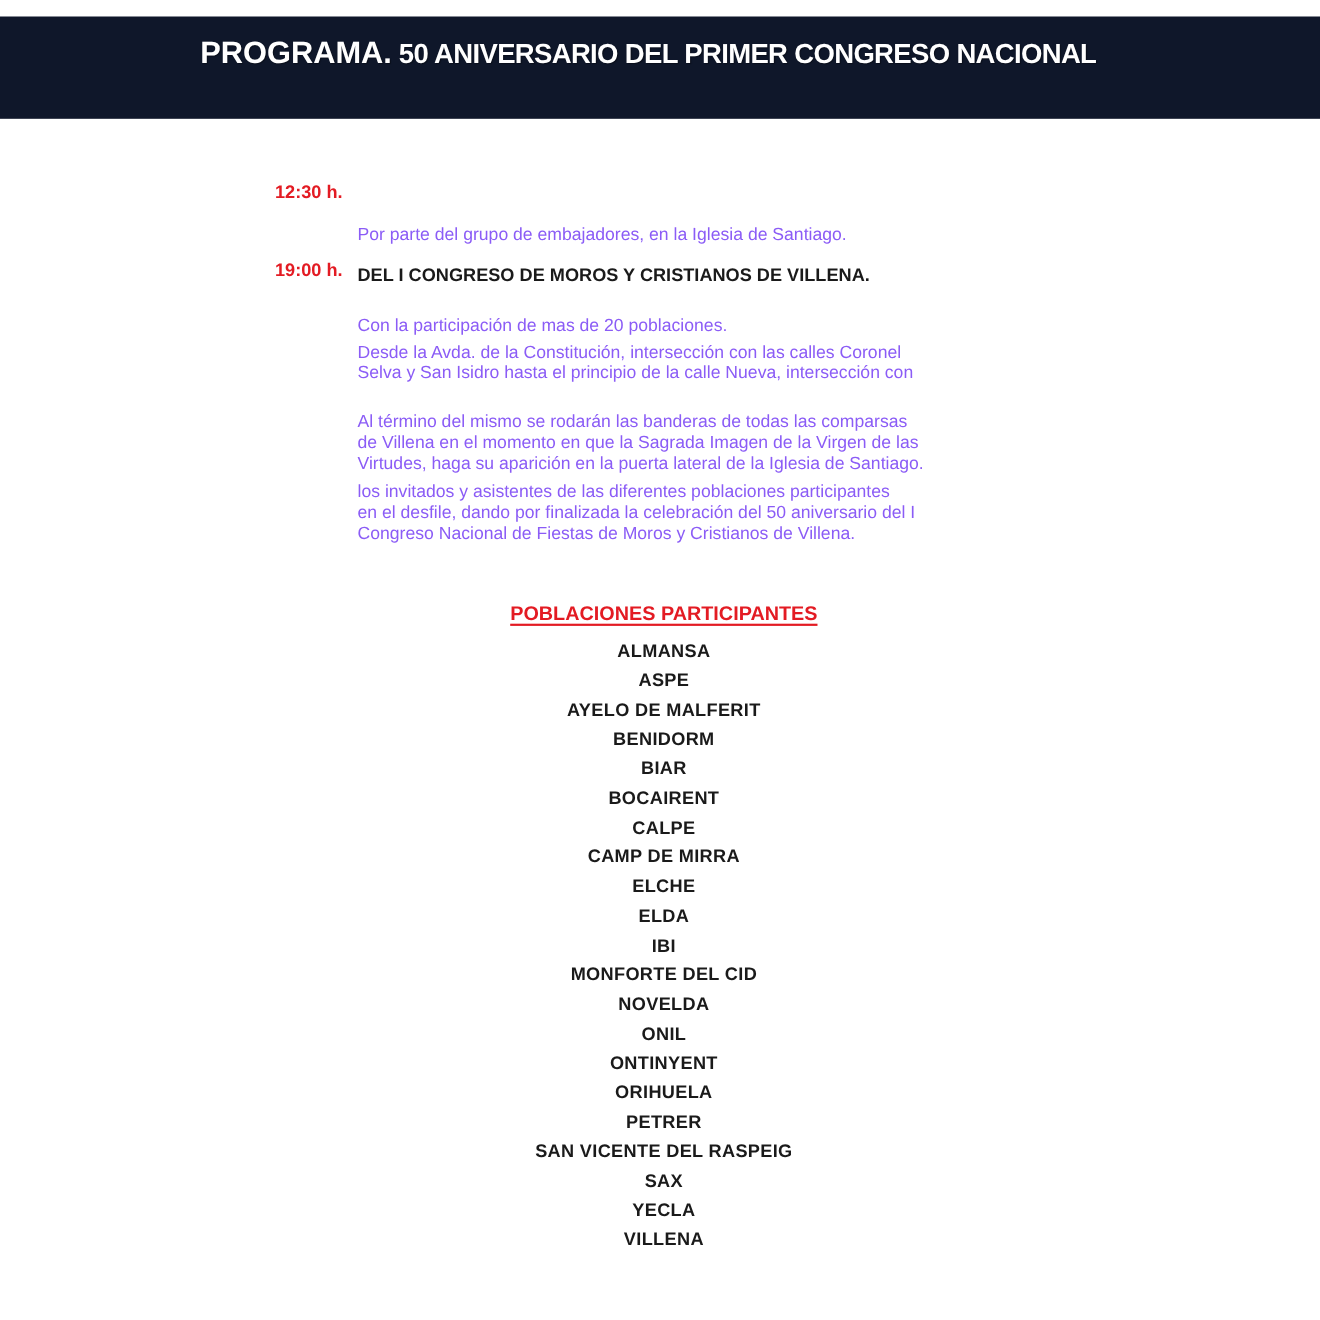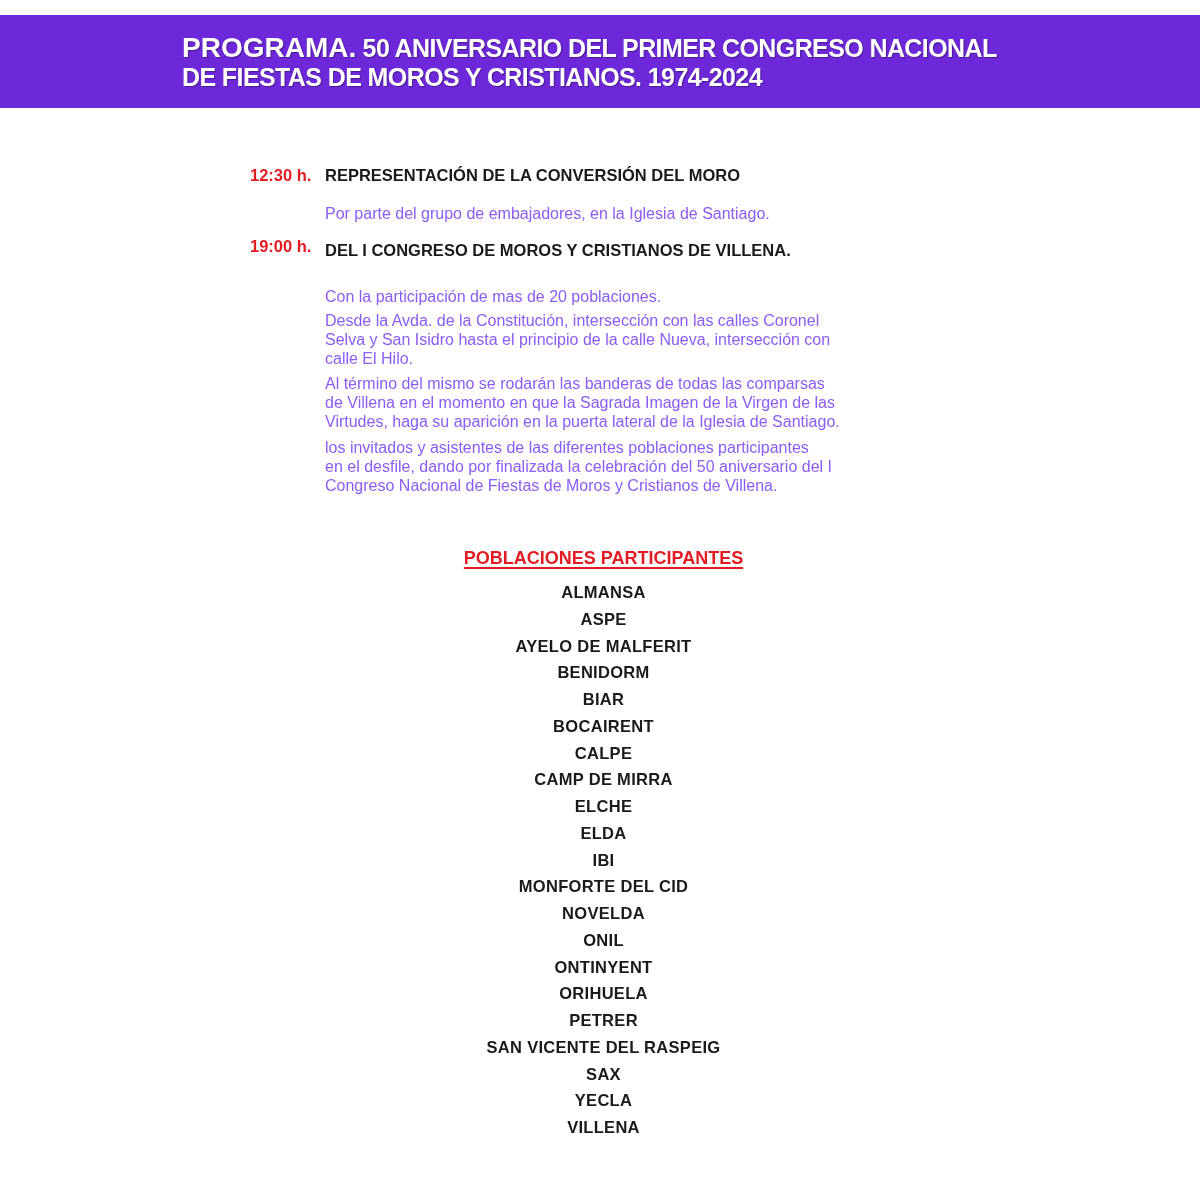--- a/index.html
+++ b/index.html
@@ -1,61 +1,58 @@
 <!DOCTYPE html>
 <html><head>
 <meta charset="utf-8">
 <style>
   html, body { margin: 0; padding: 0; background: #ffffff; }
   body { width: 1200px; height: 1200px; position: relative; overflow: hidden; font-family: "Liberation Sans", sans-serif; color: #1a1a1a; }
-  .banner { position: absolute; left: 0; top: 15px; width: 1200px; height: 93px; background: #6d28d9; }
+  .banner { position: absolute; left: 0; top: 15px; width: 1200px; height: 93px; background: #0f172a; }
   .banner-text { position: absolute; left: 182px; top: 18px; color: #ffffff; font-family: "Liberation Sans", sans-serif; font-weight: bold; text-shadow: 1px 1px 1px rgba(0,0,0,0.35); }
   .banner-line1 { font-size: 25px; line-height: 29px; letter-spacing: -0.6px; white-space: nowrap; }
   .banner-strong { font-size: 28px; letter-spacing: 0px; }
   .banner-line2 { font-size: 25px; line-height: 29px; letter-spacing: -0.6px; white-space: nowrap; }
   .event { position: absolute; left: 250px; }
   .event-time { position: absolute; left: 0; top: 0; color: #e31b23; font-weight: bold; font-size: 16.5px; white-space: nowrap; }
   .event-title { position: absolute; left: 75px; top: 0; font-weight: bold; font-size: 16.5px; line-height: 19px; white-space: nowrap; color: #1a1a1a; }
   .event-desc { position: absolute; left: 75px; font-size: 16px; line-height: 19px; color: #8b5cf6; white-space: nowrap; }
   .section-title { position: absolute; left: 0; width: 1207px; top: 548px; text-align: center; color: #e31b23; font-weight: bold; font-size: 18px; text-decoration: underline; text-decoration-thickness: 2px; text-underline-offset: 3px; }
   .towns { position: absolute; left: 0; top: 579px; width: 1207px; margin: 0; padding: 0; list-style: none; }
   .town { text-align: center; font-weight: bold; font-size: 16.5px; height: 26.75px; line-height: 26px; color: #1a1a1a; letter-spacing: 0.3px; }
 </style>
 </head>
 <body>
 
 <div class="banner">
   <div class="banner-text">
     <div class="banner-line1"><span class="banner-strong">PROGRAMA.</span><span> 50 ANIVERSARIO DEL PRIMER CONGRESO NACIONAL</span></div>
-    <div class="banner-line2">DE FIESTAS DE MOROS Y CRISTIANOS. 1974-2024</div>
   </div>
 </div>
 
 <div class="event" style="top:166px;">
   <div class="event-time">12:30 h.</div>
   <div class="event-title">
-    <div>REPRESENTACIÓN DE LA CONVERSIÓN DEL MORO</div>
   </div>
   <div class="event-desc" style="top:38px;">
     <div>Por parte del grupo de embajadores, en la Iglesia de Santiago.</div>
   </div>
 </div>
 
 <div class="event" style="top:237px;">
   <div class="event-time">19:00 h.</div>
   <div class="event-title" style="line-height:26px;">
     <div>DEL I CONGRESO DE MOROS Y CRISTIANOS DE VILLENA.</div>
   </div>
   <div class="event-desc" style="top:50px;">
     <div>Con la participación de mas de 20 poblaciones.</div>
   </div>
   <div class="event-desc" style="top:74px;">
     <div>Desde la Avda. de la Constitución, intersección con las calles Coronel</div>
     <div>Selva y San Isidro hasta el principio de la calle Nueva, intersección con</div>
-    <div>calle El Hilo.</div>
   </div>
   <div class="event-desc" style="top:137px;">
     <div>Al término del mismo se rodarán las banderas de todas las comparsas</div>
     <div>de Villena en el momento en que la Sagrada Imagen de la Virgen de las</div>
     <div>Virtudes, haga su aparición en la puerta lateral de la Iglesia de Santiago.</div>
   </div>
   <div class="event-desc" style="top:201px;">
     <div>los invitados y asistentes de las diferentes poblaciones participantes</div>
     <div>en el desfile, dando por finalizada la celebración del 50 aniversario del I</div>
     <div>Congreso Nacional de Fiestas de Moros y Cristianos de Villena.</div>

